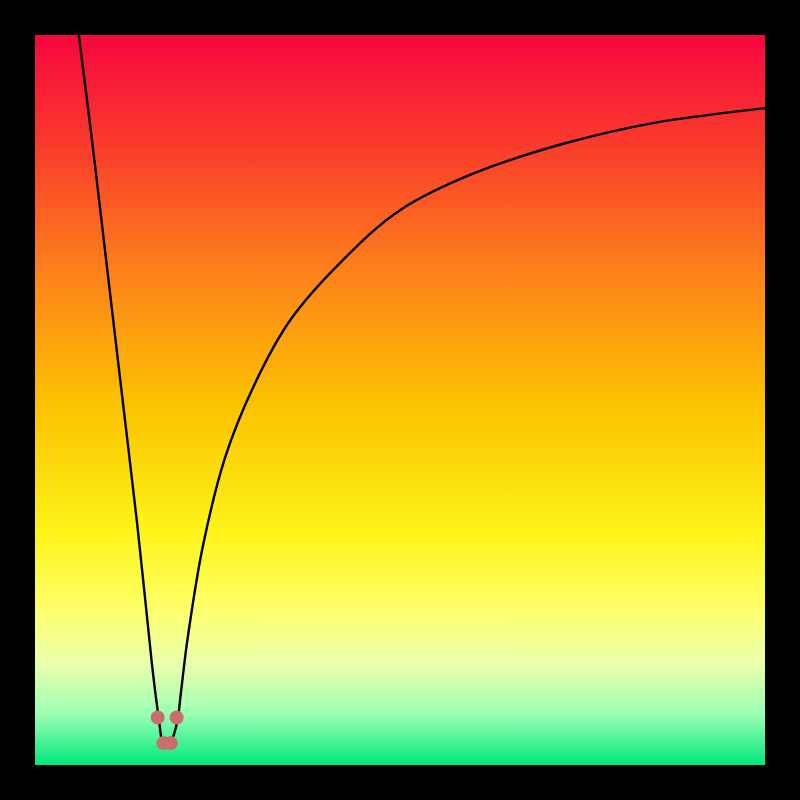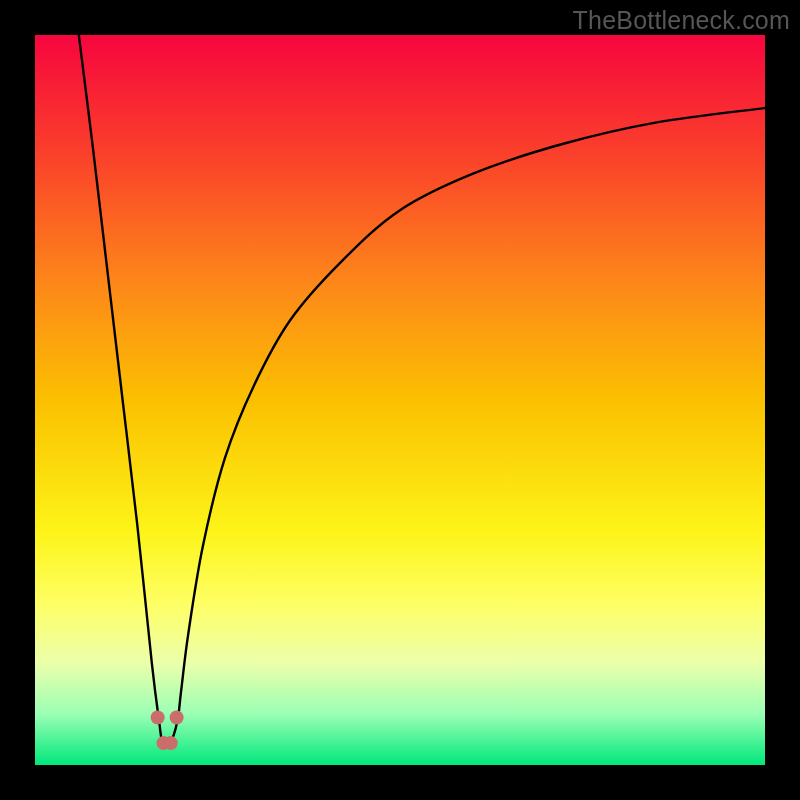--- a/index.html
+++ b/index.html
@@ -75,14 +75,13 @@
       <path id="curve-path" d="M 43.80 0.00 C 46.23 19.47, 53.53 76.65, 58.40 116.80 C 63.27 156.95, 68.13 199.53, 73.00 240.90 C 77.87 282.27, 82.73 323.63, 87.60 365.00 C 92.47 406.37, 97.33 445.30, 102.20 489.10 C 107.07 532.90, 113.15 594.95, 116.80 627.80 C 120.45 660.65, 122.28 672.82, 124.10 686.20 C 125.93 699.58, 125.92 704.45, 127.75 708.10 C 129.57 711.75, 132.62 711.75, 135.05 708.10 C 137.48 704.45, 140.53 694.72, 142.35 686.20 C 144.17 677.68, 144.18 671.60, 146.00 657.00 C 147.82 642.40, 149.65 622.93, 153.30 598.60 C 156.95 574.27, 161.82 540.20, 167.90 511.00 C 173.98 481.80, 181.28 450.17, 189.80 423.40 C 198.32 396.63, 208.05 373.52, 219.00 350.40 C 229.95 327.28, 240.90 305.38, 255.50 284.70 C 270.10 264.02, 288.35 244.55, 306.60 226.30 C 324.85 208.05, 343.10 189.80, 365.00 175.20 C 386.90 160.60, 411.23 149.65, 438.00 138.70 C 464.77 127.75, 495.18 118.02, 525.60 109.50 C 556.02 100.98, 586.43 93.68, 620.50 87.60 C 654.57 81.52, 711.75 75.43, 730.00 73.00" fill="none" stroke="#000" stroke-width="2.4"></path>
       <g id="marker-group">
           <circle cx="122.64" cy="682.55" r="7" fill="#cb6d6b"></circle>
           <circle cx="128.48" cy="708.10" r="7" fill="#cb6d6b"></circle>
           <circle cx="135.78" cy="708.10" r="7" fill="#cb6d6b"></circle>
           <circle cx="141.62" cy="682.55" r="7" fill="#cb6d6b"></circle>
         </g>
     </svg>
   </div>
 
-  <div class="watermark">TheBottleneck.com</div>
 </div>
 
 </body></html>

